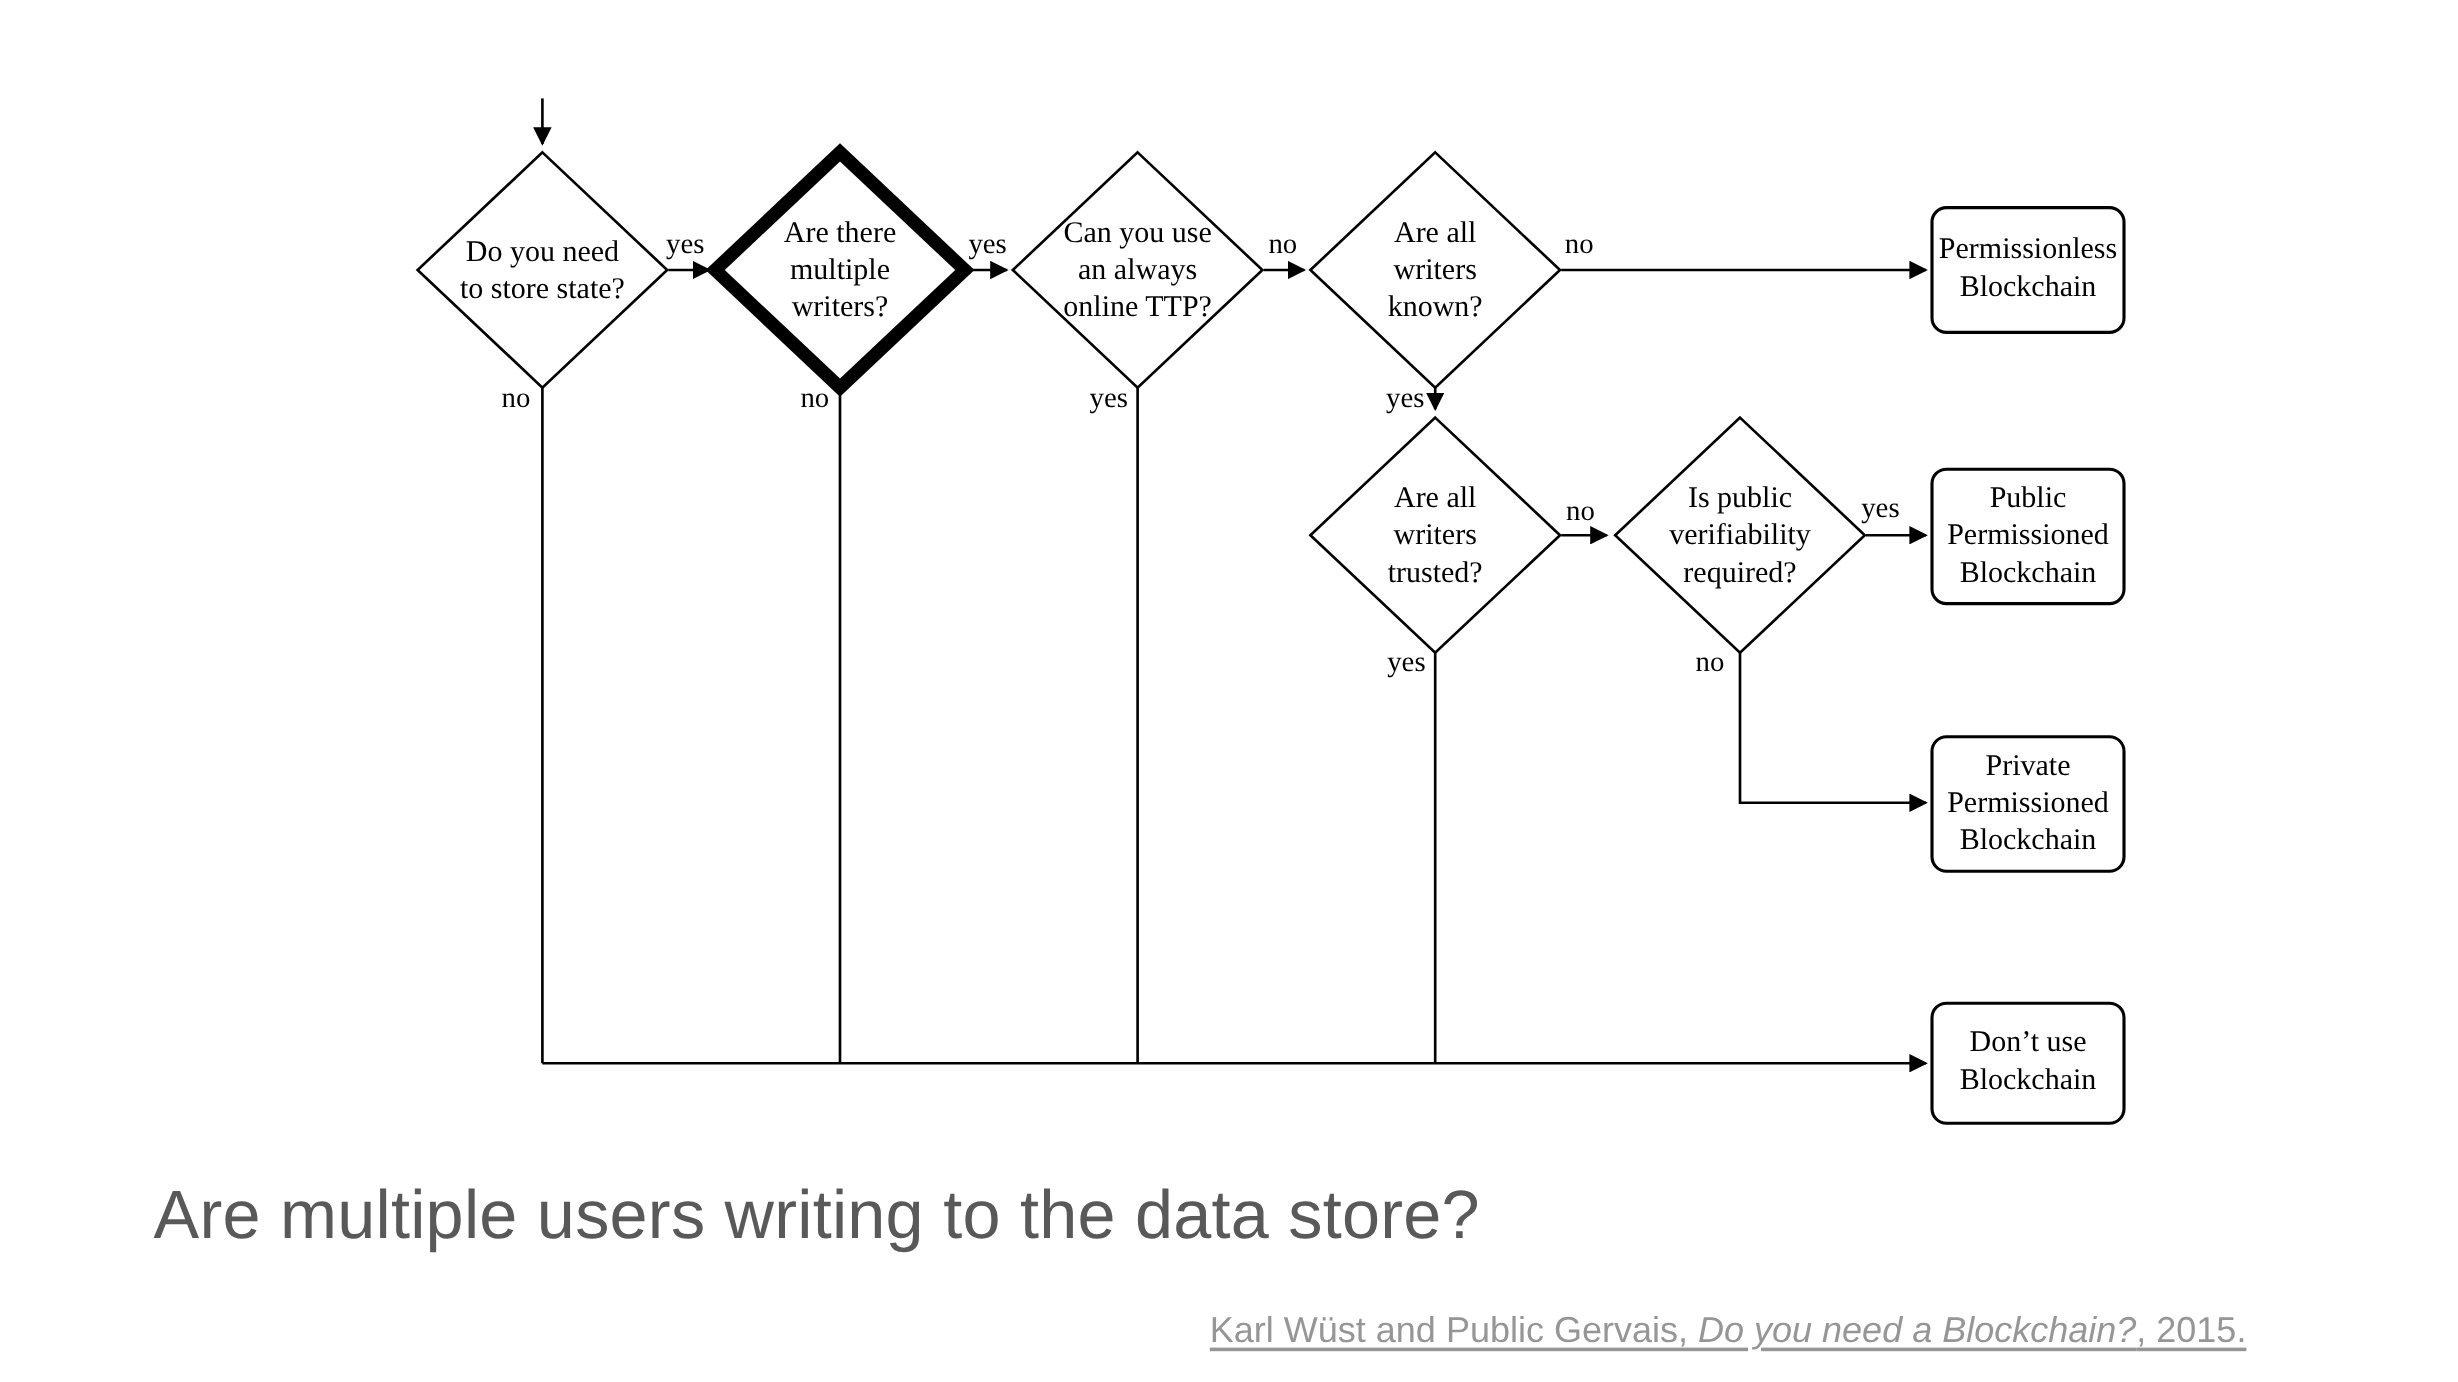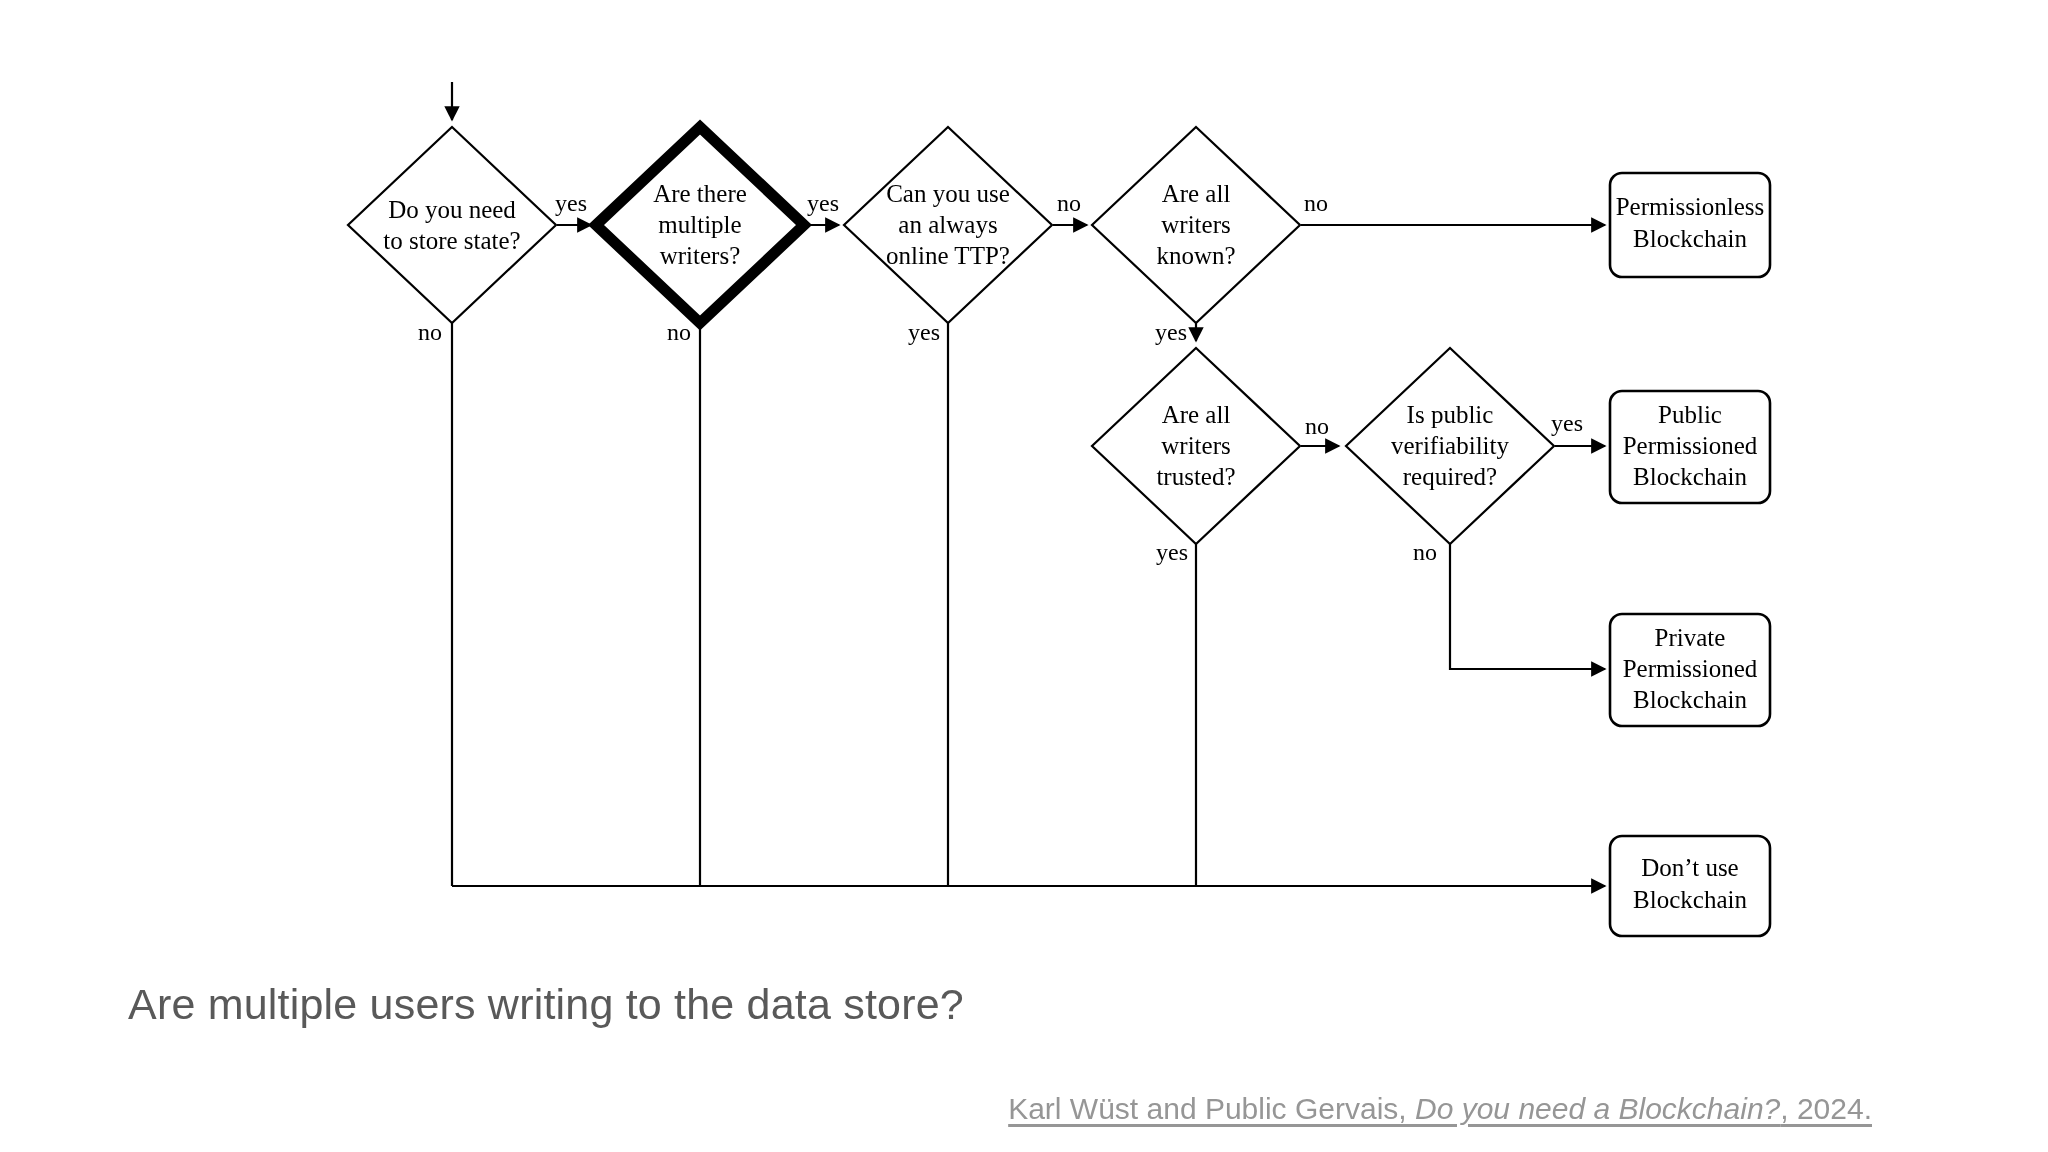--- a/index.html
+++ b/index.html
@@ -61,21 +61,21 @@
   .connector {
     stroke: #000000;
     stroke-width: 2.2;
     fill: none;
   }
   .caption {
     position: absolute;
     left: 88px;
     top: 980px;
     font-family: "Liberation Sans", sans-serif;
-    font-size: 43px;
+    font-size: 57px;
     color: #595959;
     letter-spacing: 0.2px;
     white-space: nowrap;
   }
   .citation {
     position: absolute;
     right: 28px;
     top: 1092px;
     font-family: "Liberation Sans", sans-serif;
     font-size: 30px;
@@ -198,15 +198,15 @@
 
     <rect class="result-box" x="1570" y="836" width="160" height="100" rx="12" ry="12"></rect>
     <g>
       <text class="node-text" x="1650" y="870">Don’t use</text>
       <text class="node-text" x="1650" y="902">Blockchain</text>
     </g>
   </svg>
 
   <div class="caption">Are multiple users writing to the data store?</div>
 
-  <div class="citation"><span>Karl Wüst and Public Gervais, </span><span class="title">Do you need a Blockchain?</span><span>, 2024.</span></div>
+  <div class="citation"><span>Karl Wüst and Public Gervais, </span><span class="title">Do you need a Blockchain?</span><span>, 2015.</span></div>
 
 </div>
 
 </body></html>

